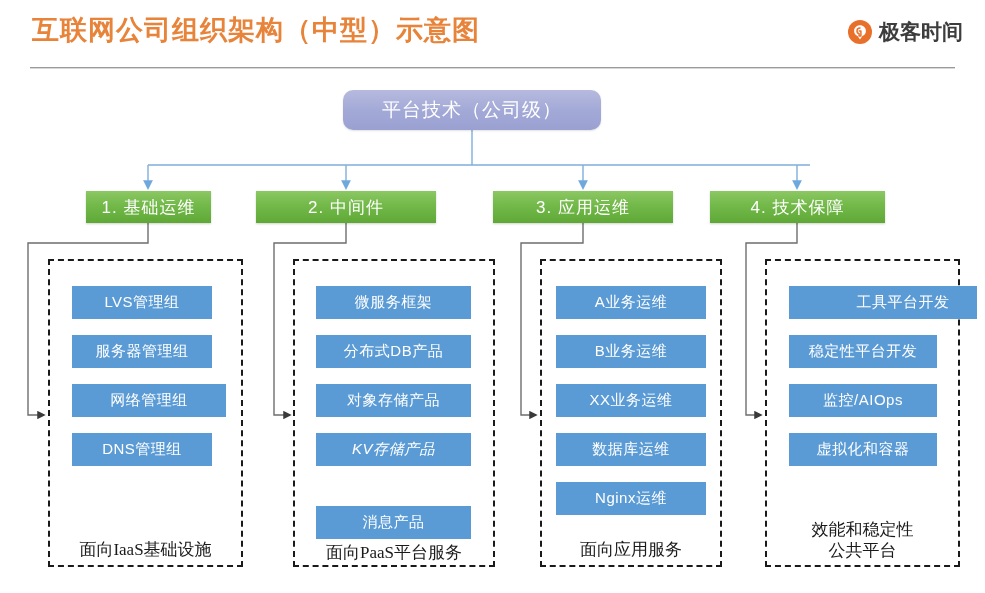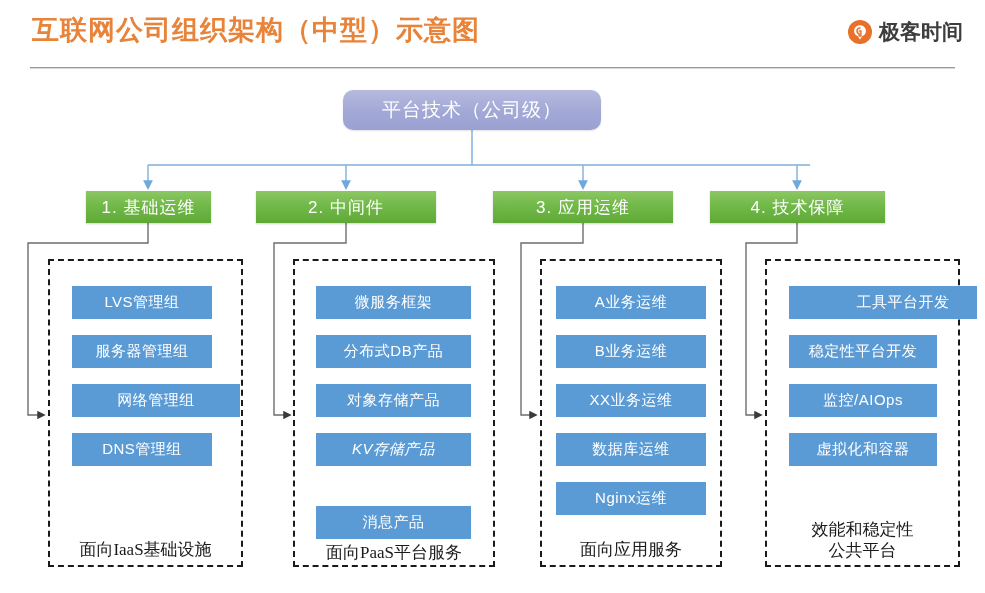--- a/index.html
+++ b/index.html
@@ -181,21 +181,21 @@
   <div id="root-node">平台技术（公司级）</div>
 
   <div class="cat-node" style="left:86px; width:125px;">1. 基础运维</div>
 
   <div class="group-box" style="left:48px; width:195px;">
     <div class="group-caption" style="top:278px;">面向IaaS基础设施</div>
   </div>
 
   <div class="leaf" style="left:72px; width:140px; top:286px;">LVS管理组</div>
   <div class="leaf" style="left:72px; width:140px; top:335px;">服务器管理组</div>
-  <div class="leaf" style="left:72px; width:168px; top:384px;">网络管理组</div>
+  <div class="leaf" style="left:72px; width:154px; top:384px;">网络管理组</div>
   <div class="leaf" style="left:72px; width:140px; top:433px;">DNS管理组</div>
 
   <div class="cat-node" style="left:256px; width:180px;">2. 中间件</div>
 
   <div class="group-box" style="left:293px; width:202px;">
     <div class="group-caption" style="top:281px;">面向PaaS平台服务</div>
   </div>
 
   <div class="leaf" style="left:316px; width:155px; top:286px;">微服务框架</div>
   <div class="leaf" style="left:316px; width:155px; top:335px;">分布式DB产品</div>

